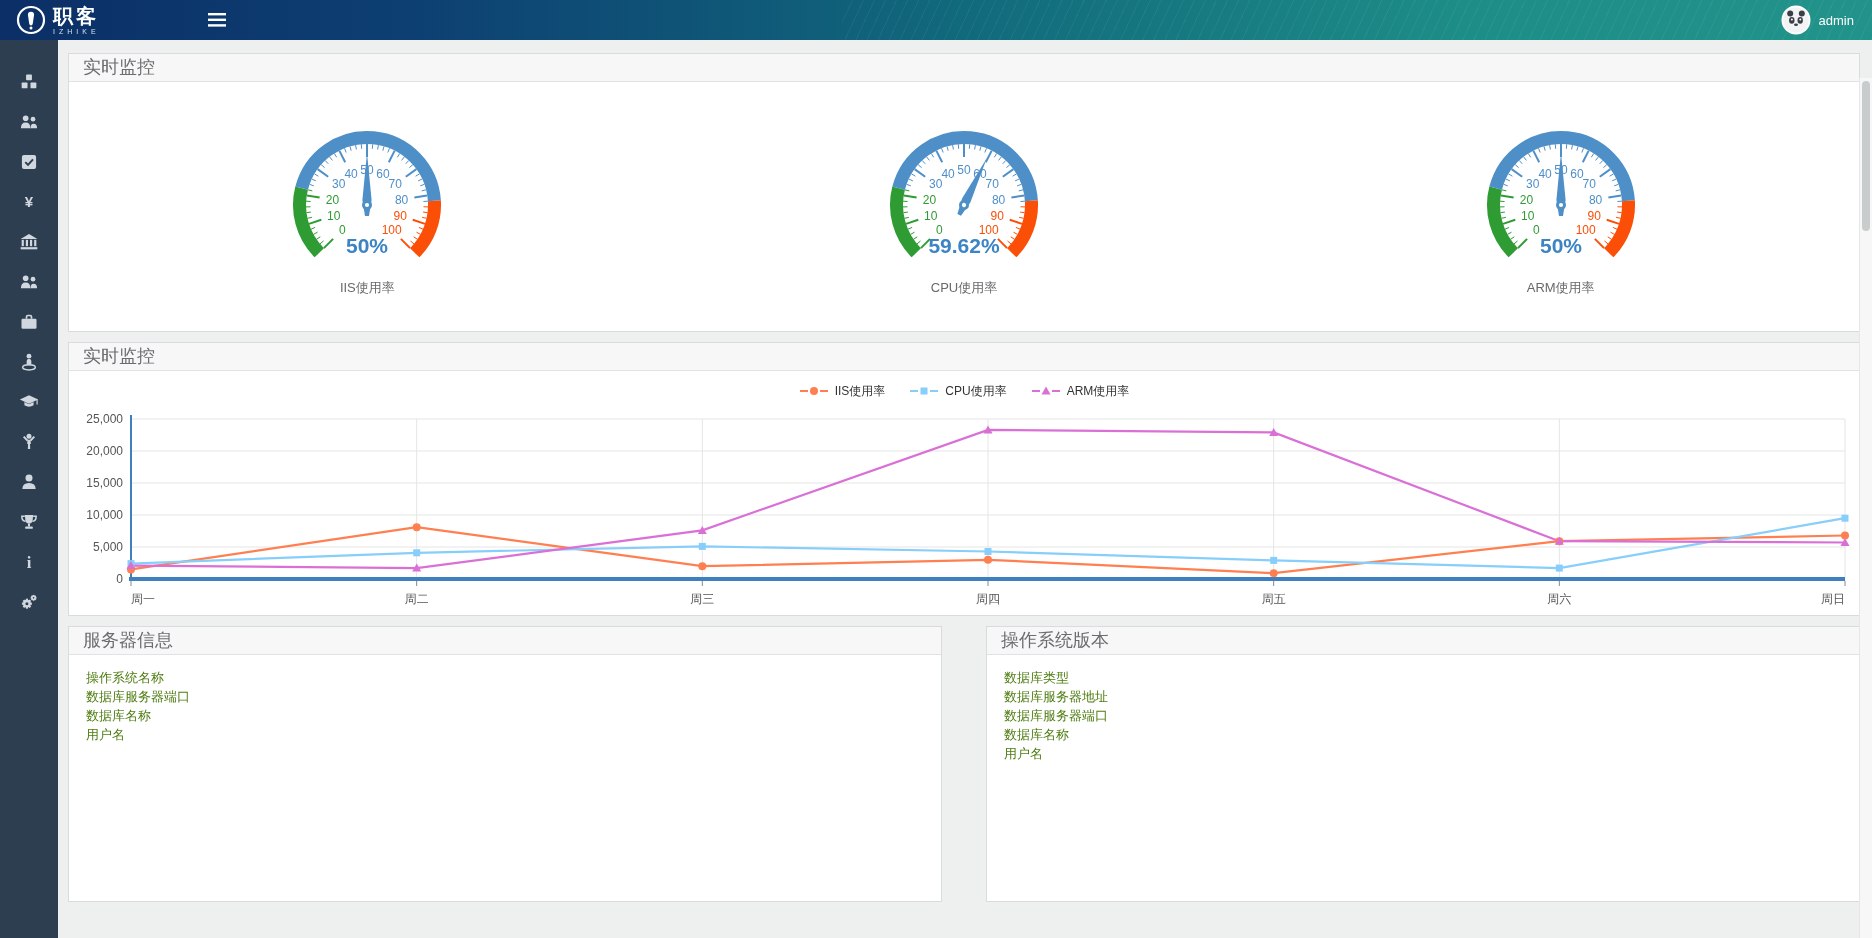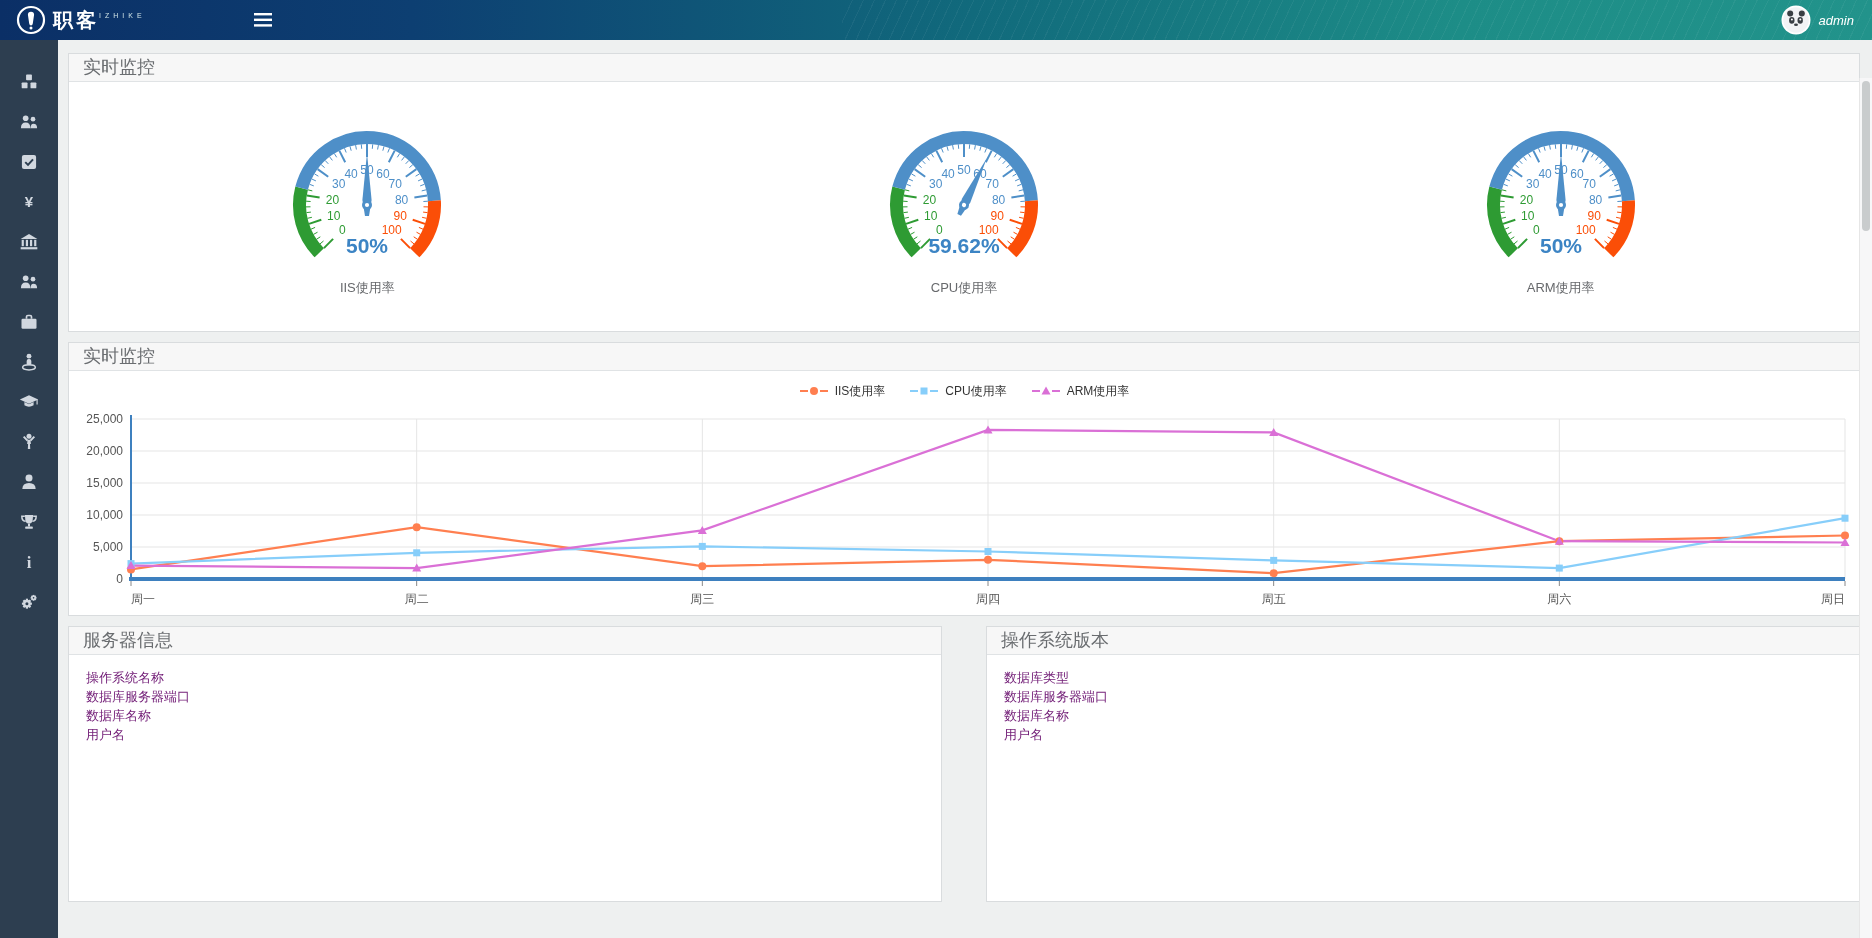--- a/index.html
+++ b/index.html
@@ -5,26 +5,26 @@
   html,body{margin:0;padding:0;}
   body{width:1872px;height:938px;overflow:hidden;background:#eef0f0;
        font-family:"Liberation Sans","DejaVu Sans",sans-serif;}
   
   .top{position:fixed;top:0;left:0;width:1872px;height:40px;z-index:20;
        background:linear-gradient(90deg,#0b2f66 0%,#0d3f72 22%,#116a7c 52%,#1d8d87 78%,#22938b 100%);
        display:flex;align-items:center;}
   .top::after{content:"";position:absolute;left:45%;right:0;top:0;bottom:0;pointer-events:none;
        background:repeating-linear-gradient(115deg,transparent 0 9px,rgba(255,255,255,.05) 9px 10px);}
   .logo{display:flex;align-items:center;gap:7px;margin-left:16px;}
-  .logo-texts{display:flex;flex-direction:row;line-height:1;}
+  .logo-texts{display:flex;flex-direction:column;line-height:1;}
   .logo-zh{color:#fff;font-size:20px;font-weight:bold;letter-spacing:3px;}
   .logo-en{color:#cfe3e6;font-size:7px;letter-spacing:4px;margin-top:2px;}
   .burger{margin-left:108px;cursor:pointer;display:flex;align-items:center;}
   .top-spacer{flex:1;}
-  .userbox{display:flex;align-items:center;gap:8px;margin-right:18px;z-index:2;cursor:pointer;font-style:italic;}
+  .userbox{display:flex;align-items:center;gap:8px;margin-right:18px;z-index:2;cursor:pointer;}
   .username{color:#fff;font-size:13px;}
   
   .side{position:fixed;top:40px;left:0;bottom:0;width:58px;background:#2d3e50;z-index:15;
         display:flex;flex-direction:column;align-items:center;padding-top:32px;gap:20px;}
   .side-item{width:34px;height:20px;display:flex;justify-content:center;align-items:center;cursor:pointer;opacity:.92;}
   
   .tabbar{margin-left:58px;height:38px;background:#fff;border-bottom:1px solid #d8dce0;
           display:flex;align-items:stretch;position:relative;z-index:5;}
   .tb-cell{display:flex;align-items:center;justify-content:center;border-right:1px solid #e4e7e9;
            color:#8b9095;cursor:pointer;}
@@ -48,21 +48,21 @@
   .panel-h{height:27px;line-height:27px;padding:0 14px;background:#f7f7f7;
            border-bottom:1px solid #e0e3e5;font-size:18px;color:#6a6d70;}
   .gauges{display:flex;height:249px;align-items:center;justify-content:space-around;}
   .gauge-block{flex:1;display:flex;flex-direction:column;align-items:center;}
   .gauge-title{font-size:13px;color:#67696c;margin-top:10px;}
   .chart-body{padding:10px 8px 6px;}
   .legend{display:flex;justify-content:center;gap:24px;align-items:center;height:20px;margin-bottom:8px;}
   .legend-item{display:flex;gap:6px;align-items:center;font-size:12px;color:#333;cursor:pointer;}
   .row{display:flex;gap:44px;}
   .row .panel{flex:1;height:274px;}
-  .info-list{list-style:none;margin:0;padding:13px 17px;font-size:13px;color:#701a75;}
+  .info-list{list-style:none;margin:0;padding:13px 17px;font-size:13px;color:#4d7c0f;}
   .info-list li{line-height:19px;}
   
   .scrollbar{position:fixed;right:0;top:78px;bottom:0;width:12px;background:#f7f7f8;
              border-left:1px solid #e6e6e6;z-index:30;}
   .scrollbar .thumb{margin:3px 2px;height:150px;background:#c9cccd;border-radius:5px;}
   svg{display:block;}
 </style>
 </head>
 <body>
 
@@ -653,20 +653,21 @@
           <li>操作系统名称</li>
           <li>数据库服务器端口</li>
           <li>数据库名称</li>
           <li>用户名</li>
         </ul>
     </section>
     <section class="panel">
       <div class="panel-h">操作系统版本</div>
       <ul class="info-list" id="db-list">
           <li>数据库类型</li>
+          <li>数据库服务器地址</li>
           <li>数据库服务器端口</li>
           <li>数据库名称</li>
           <li>用户名</li>
         </ul>
     </section>
   </div>
 
 </main>
 
 <div class="scrollbar">

